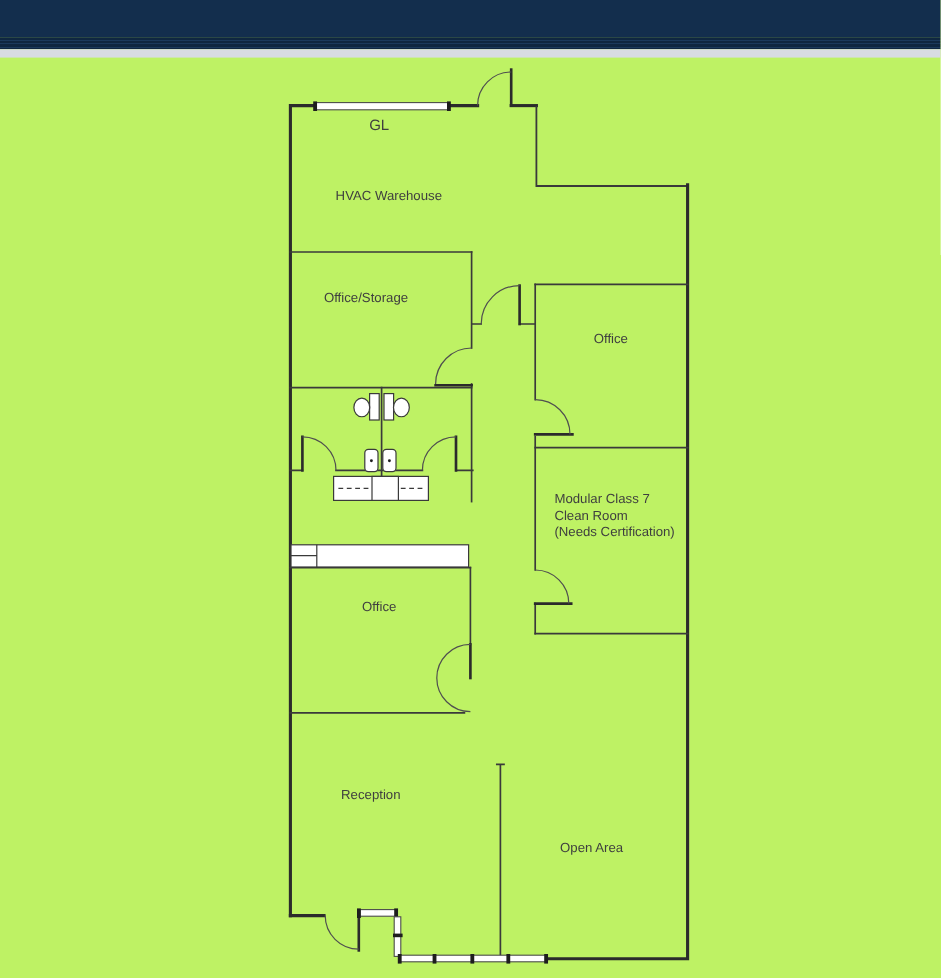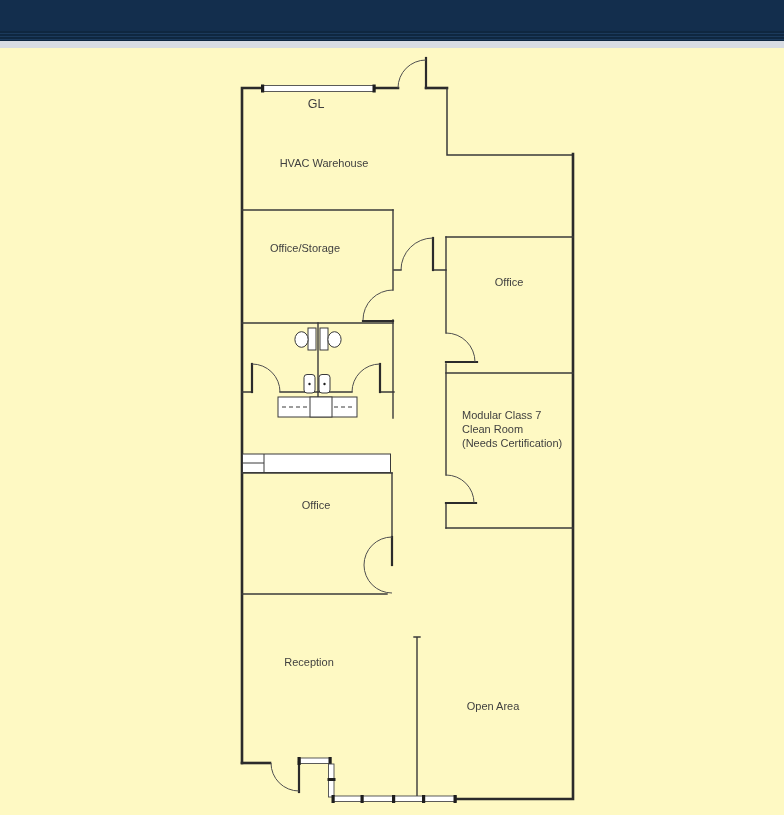--- a/index.html
+++ b/index.html
@@ -1,16 +1,16 @@
 <!DOCTYPE html>
 <html><head>
 <meta charset="utf-8">
 <style>
   html,body{margin:0;padding:0;background:#ffffff;}
-  #stage{position:relative;width:784px;height:815px;background:#fef9c3;overflow:hidden;
+  #stage{position:relative;width:784px;height:815px;background:#bef264;overflow:hidden;
          font-family:"Liberation Sans", sans-serif;}
   #hdr-navy{position:absolute;left:0;top:0;width:784px;height:31px;}
   #hdr-stripes{position:absolute;left:0;top:31px;width:784px;height:10px;
     background:repeating-linear-gradient(to bottom,#0f2740 0 2px,#1b3a5c 2px 3px);}
   #hdr-gray{position:absolute;left:0;top:41px;width:784px;height:7px;}
   svg{position:absolute;left:0;top:0;}
   .wall-outer{stroke:#2b2b2b;stroke-width:2.6;fill:none;stroke-linecap:square;}
   .wall-mid{stroke:#3a3a3a;stroke-width:1.5;fill:none;stroke-linecap:square;}
   .wall-in{stroke:#3a3a3a;stroke-width:1.4;fill:none;stroke-linecap:square;}
   .leaf{stroke:#2b2b2b;stroke-width:2.2;fill:none;stroke-linecap:square;}

